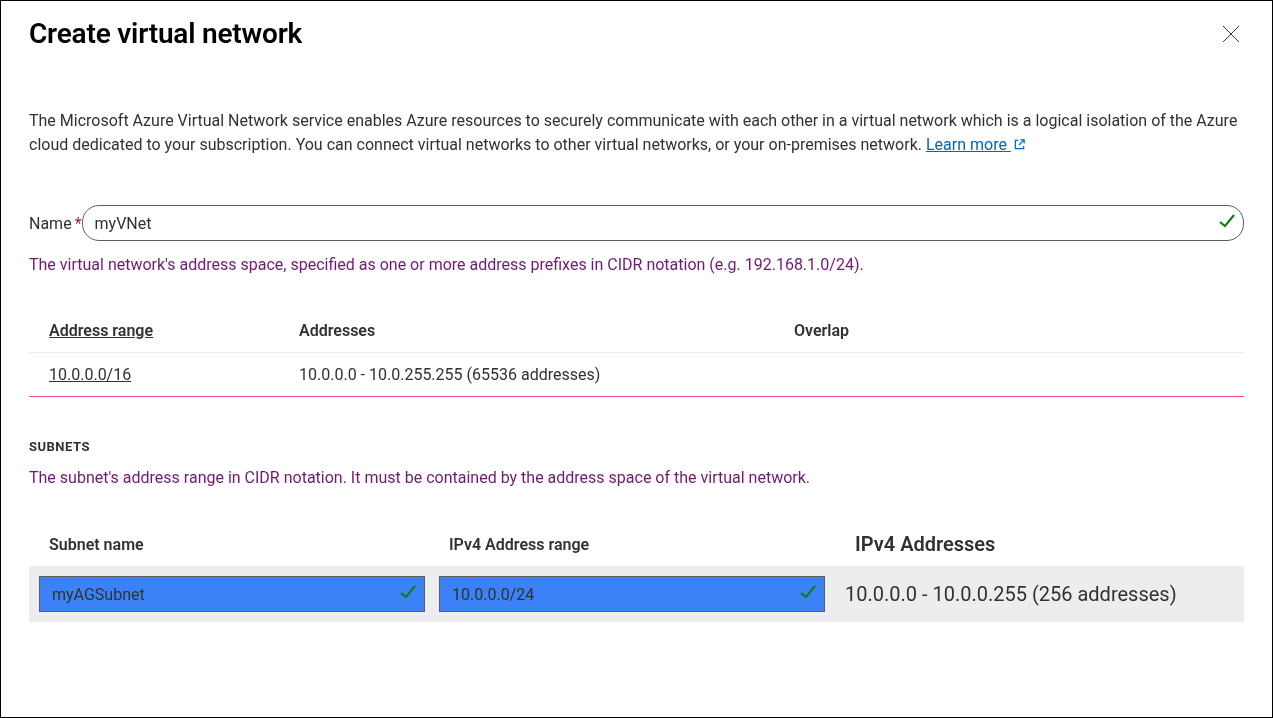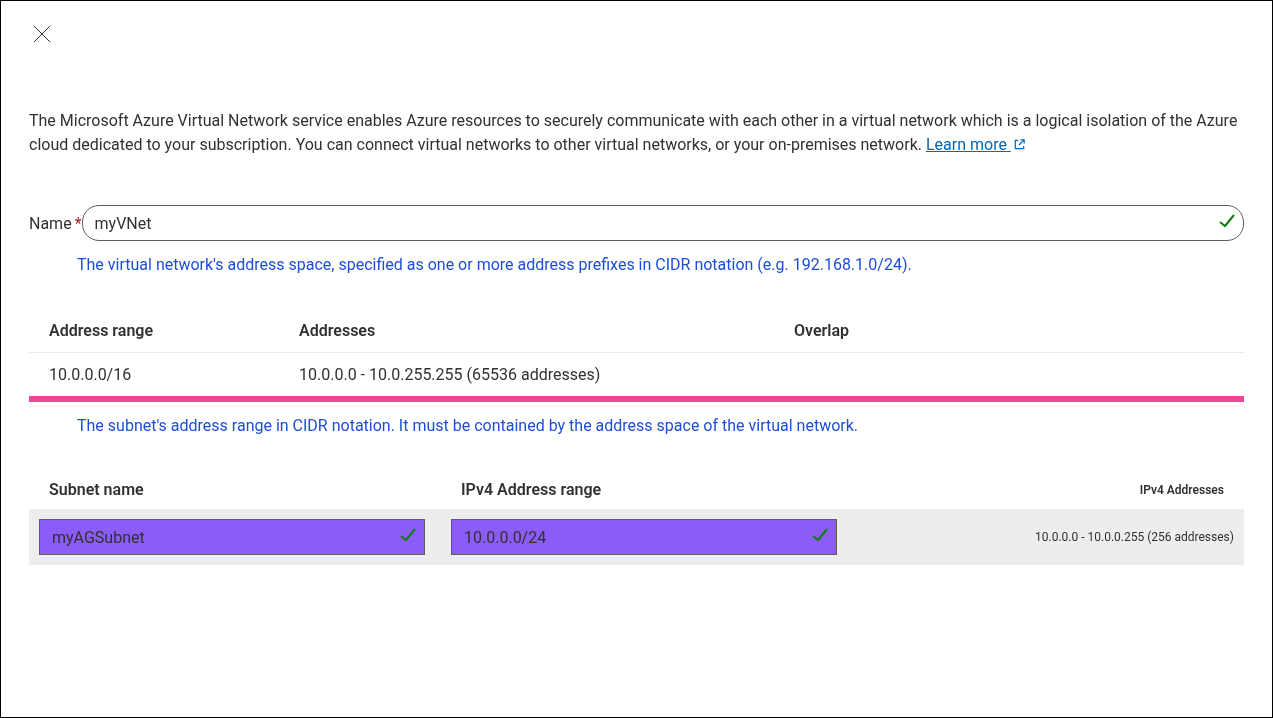--- a/index.html
+++ b/index.html
@@ -110,87 +110,86 @@
       font-size: 13px;
       font-weight: 700;
       letter-spacing: 0.5px;
       margin-top: 42px;
       color: #323130;
     }
     .section-desc {
       margin-top: 12px;
       font-size: 16px;
       line-height: 1.5;
-      color: #1d4ed8;
-      margin-left: 48px;
+      color: #701a75;
     }
     .addr-table {
       margin-top: 32px;
       width: 100%;
     }
     .addr-header, .addr-row {
       display: flex;
       padding: 12px 20px;
     }
     .addr-header {
       font-weight: 600;
       font-size: 16px;
       border-bottom: 1px solid #edebe9;
     }
     .addr-row {
       font-size: 16px;
-      border-bottom: 6px solid #ec4899;
-    }
-    .col-range { width: 250px; }
+      border-bottom: 1px solid #ec4899;
+    }
+    .col-range { width: 250px; text-decoration: underline; }
     .col-addresses { flex: 1; }
     .col-overlap { width: 430px; }
     .subnet-table {
       margin-top: 32px;
       width: 100%;
     }
     .subnet-header, .subnet-row {
       display: flex;
       padding: 10px 10px;
       align-items: center;
-      gap: 12px;
     }
     .subnet-header {
       font-weight: 600;
       font-size: 16px;
       padding-left: 20px;
       padding-right: 20px;
     }
     .subnet-row {
       background: #ededed;
     }
     .scol-name { width: 400px; padding-right: 14px; }
     .scol-range { width: 400px; padding-right: 14px; }
-    .scol-addr { flex: 1; padding-left: 6px; font-size: 12px; color: #323130; text-align: right;}
+    .scol-addr { flex: 1; padding-left: 6px; font-size: 20px; color: #323130;}
     .subnet-input {
       width: 100%;
       height: 36px;
       border: 1px solid #605e5c;
-      background: #8b5cf6;
+      background: #3b82f6;
       padding: 0 36px 0 12px;
       font-size: 16px;
       font-family: inherit;
       color: #323130;
       outline: none;
     }
     .subnet-input-wrap {
       position: relative;
       width: 100%;
     }
   </style>
 </head>
 <body>
 
 <div class="panel">
 
   <div class="header-row">
+    <h1 class="title">Create virtual network</h1>
     <div class="close-btn">
       <svg viewBox="0 0 18 18" fill="none">
         <line x1="1" y1="1" x2="17" y2="17"></line>
         <line x1="17" y1="1" x2="1" y2="17"></line>
       </svg>
     </div>
   </div>
 
   <p class="intro">
     <span>The Microsoft Azure Virtual Network service enables Azure resources to securely communicate with each other in a virtual network which is a logical isolation of the Azure cloud dedicated to your subscription. You can connect virtual networks to other virtual networks, or your on-premises network.  </span>
@@ -225,20 +224,21 @@
       <div class="col-range">Address range</div>
       <div class="col-addresses">Addresses</div>
       <div class="col-overlap">Overlap</div>
     </div>
     <div class="addr-row">
       <div class="col-range">10.0.0.0/16</div>
       <div class="col-addresses">10.0.0.0 - 10.0.255.255 (65536 addresses)</div>
     </div>
   </div>
 
+  <div class="section-heading">SUBNETS</div>
   <p class="section-desc">The subnet's address range in CIDR notation. It must be contained by the address space of the virtual network.</p>
 
   <div class="subnet-table">
     <div class="subnet-header">
       <div class="scol-name">Subnet name</div>
       <div class="scol-range">IPv4 Address range</div>
       <div class="scol-addr">IPv4 Addresses</div>
     </div>
     <div class="subnet-row">
       <div class="scol-name">

